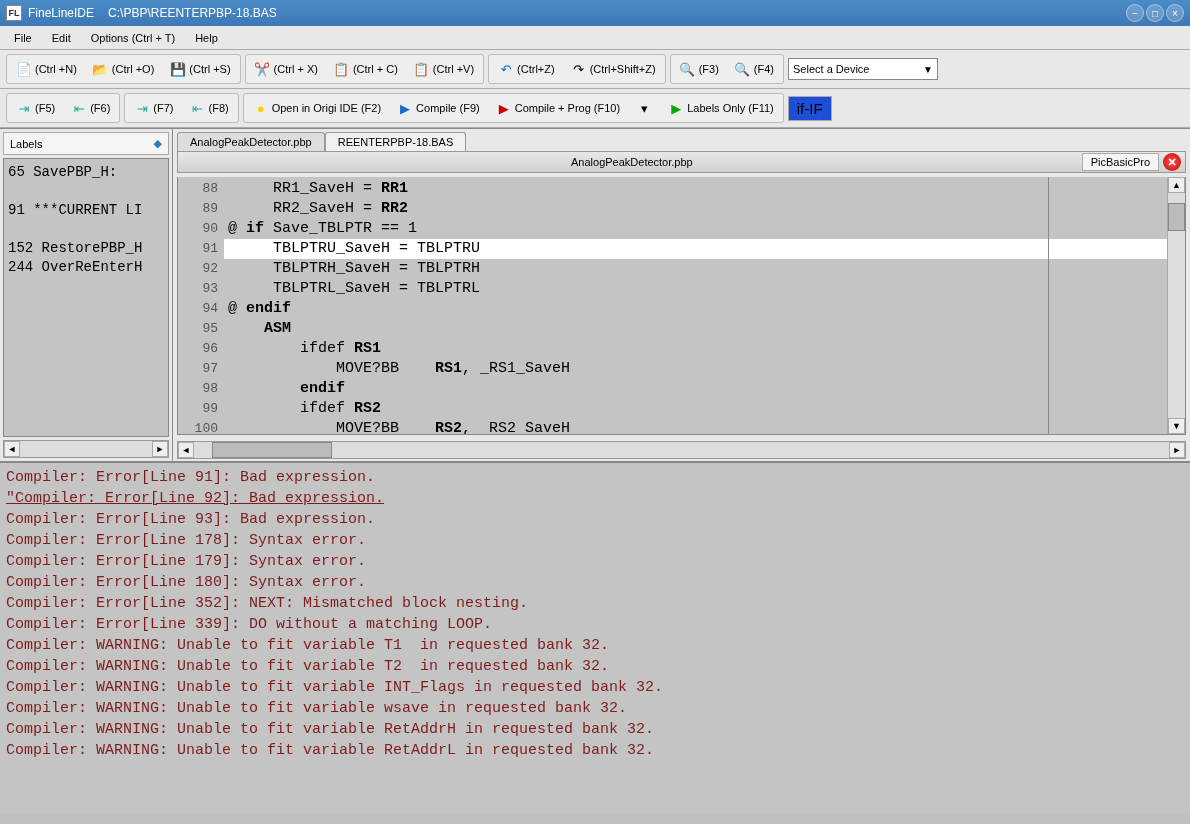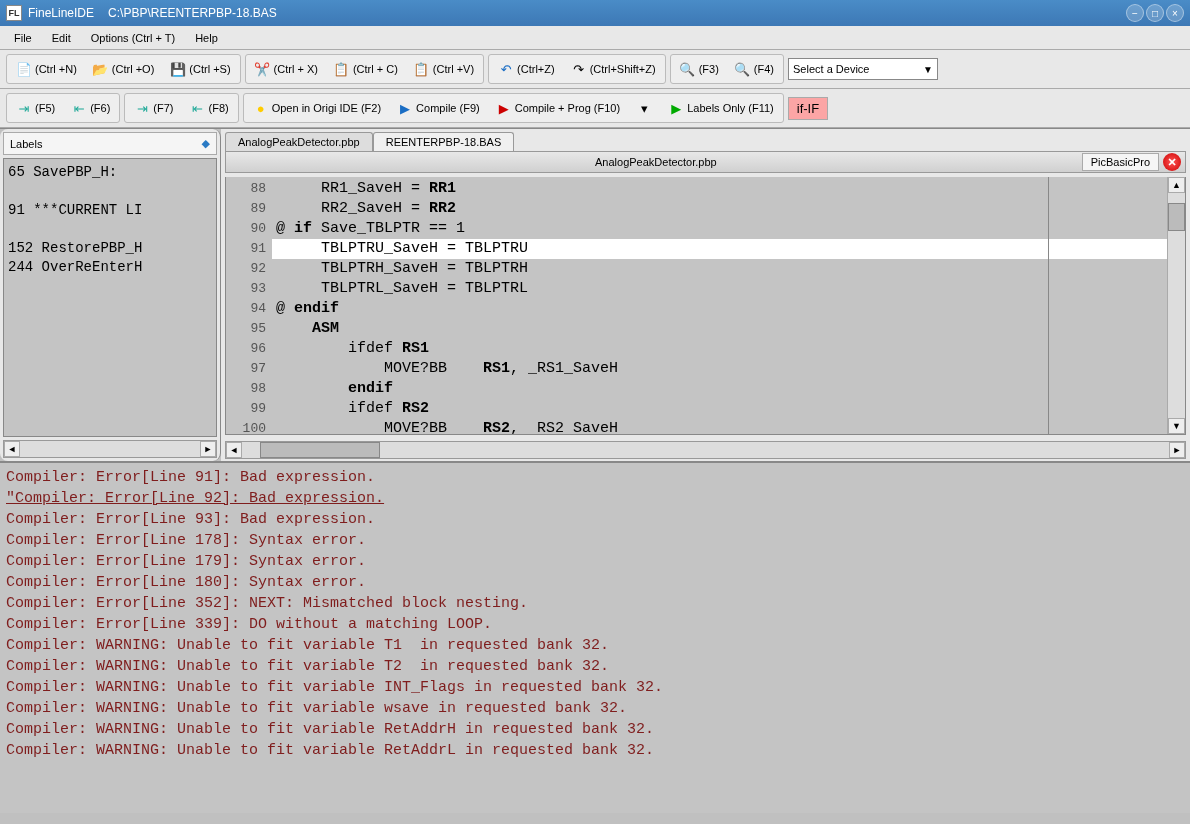--- a/index.html
+++ b/index.html
@@ -11,23 +11,23 @@
 .win-buttons { display: flex; gap: 2px; }
 .win-btn { width: 18px; height: 18px; border-radius: 50%; background: rgba(255,255,255,.2); border: 1px solid rgba(255,255,255,.4); cursor: pointer; display:flex;align-items:center;justify-content:center;color:#fff;font-size:10px;}
 .menubar { background: #e8e8e8; height: 24px; display: flex; align-items: center; padding: 0 4px; border-bottom: 1px solid #aaa; }
 .menu-item { padding: 3px 10px; cursor: pointer; }
 .toolbar { background: #e8e8e8; padding: 4px 6px; display: flex; align-items: center; gap: 4px; border-bottom: 1px solid #aaa; flex-wrap: wrap; }
 .toolbar-group { display: flex; align-items: center; gap: 2px; border: 1px solid #bbb; border-radius: 3px; padding: 2px; background: #eee; }
 .tbtn { display: flex; align-items: center; gap: 3px; padding: 3px 6px; border: 1px solid transparent; border-radius: 3px; cursor: pointer; background: transparent; font-size: 11px; }
 .icon { width: 16px; height: 16px; display: inline-flex; align-items: center; justify-content: center; font-size: 13px; }
 .device-select { display: flex; align-items: center; border: 1px solid #888; background: #fff; height: 22px; width: 150px; padding: 0 4px; font-size:11px;}
 .device-select .dd { margin-left: auto; font-size:10px;}
-.if-label { padding: 3px 8px; background: #fca5a5; border: 1px solid #aaa; font-size: 13px; }
+.if-label { padding: 3px 8px; background: #1d4ed8; border: 1px solid #aaa; font-size: 15px; }
 .main-area { display: flex; height: 333px; border-top: 1px solid #888; }
-.sidebar { width: 221px; background: #e8e8e8; border-right: 1px solid #888; display: flex; flex-direction: column; border-radius: 8px; }
+.sidebar { width: 173px; background: #e8e8e8; border-right: 1px solid #888; display: flex; flex-direction: column; }
 .sidebar-head { display: flex; align-items: center; padding: 4px 6px; background: #f5f5f5; border: 1px solid #aaa; margin: 3px; }
 .sidebar-head .dd { margin-left: auto; color: #2a7ac4; font-size: 11px; }
 .sidebar-list { flex: 1; background: #c4c4c4; margin: 0 3px; border: 1px solid #888; font-family: 'Courier New', monospace; font-size: 14px; padding: 4px; color: #000; overflow: hidden; }
 .sidebar-list div { white-space: nowrap; line-height: 19px; }
 .sidebar-scroll { height: 18px; background: #ddd; border: 1px solid #999; margin: 3px; display: flex; align-items: center; }
 .sb-arrow { width: 16px; height: 100%; background: #eee; border: 1px solid #aaa; display:flex;align-items:center;justify-content:center;font-size:9px;cursor:pointer;}
 .sb-track { flex:1; }
 .editor-area { flex: 1; display: flex; flex-direction: column; background: #e8e8e8; }
 .file-tabs { display: flex; padding: 3px 4px 0; gap: 0; }
 .file-tab { padding: 3px 12px; border: 1px solid #999; border-bottom: none; background: #ddd; font-size: 11px; cursor: pointer; border-radius: 3px 3px 0 0;}

